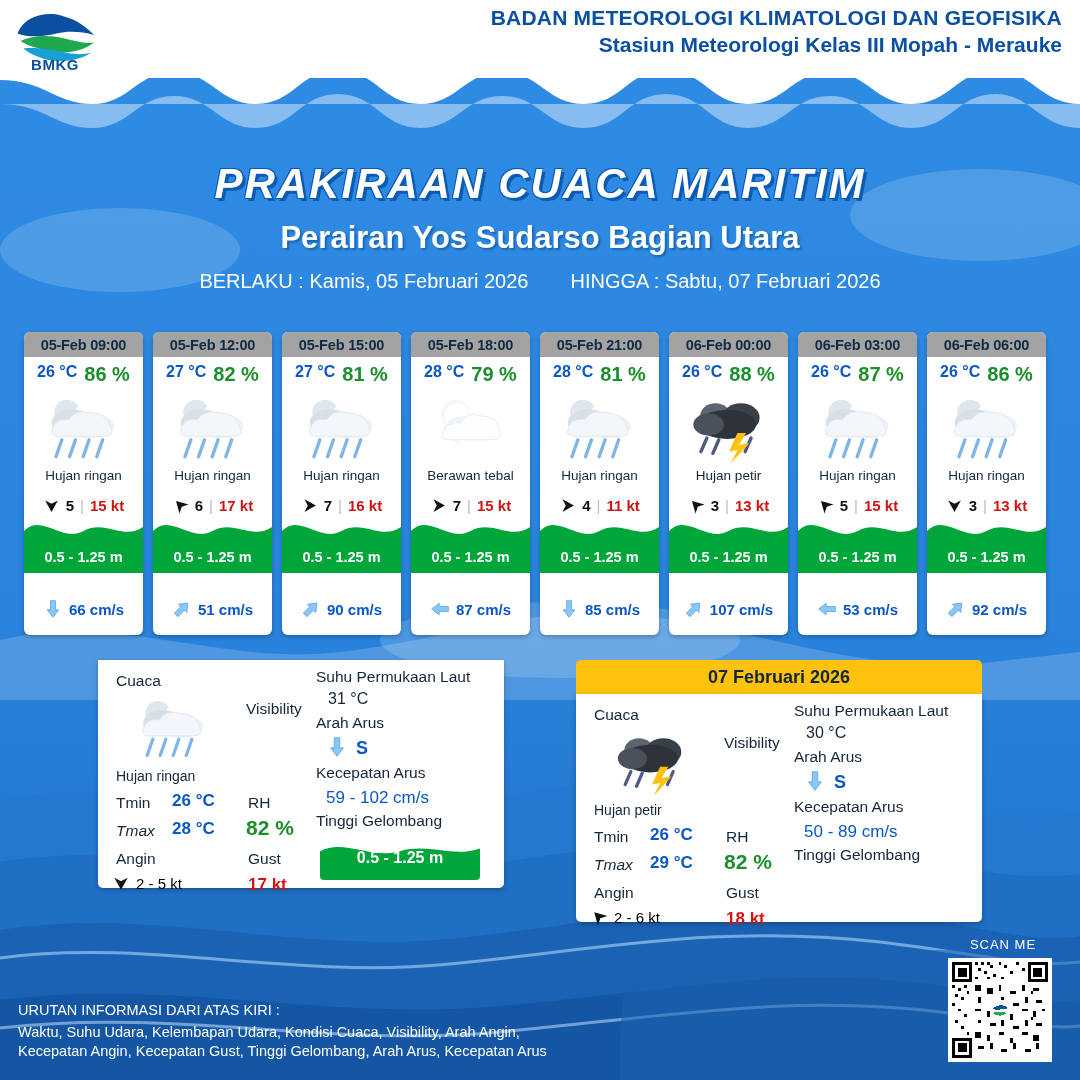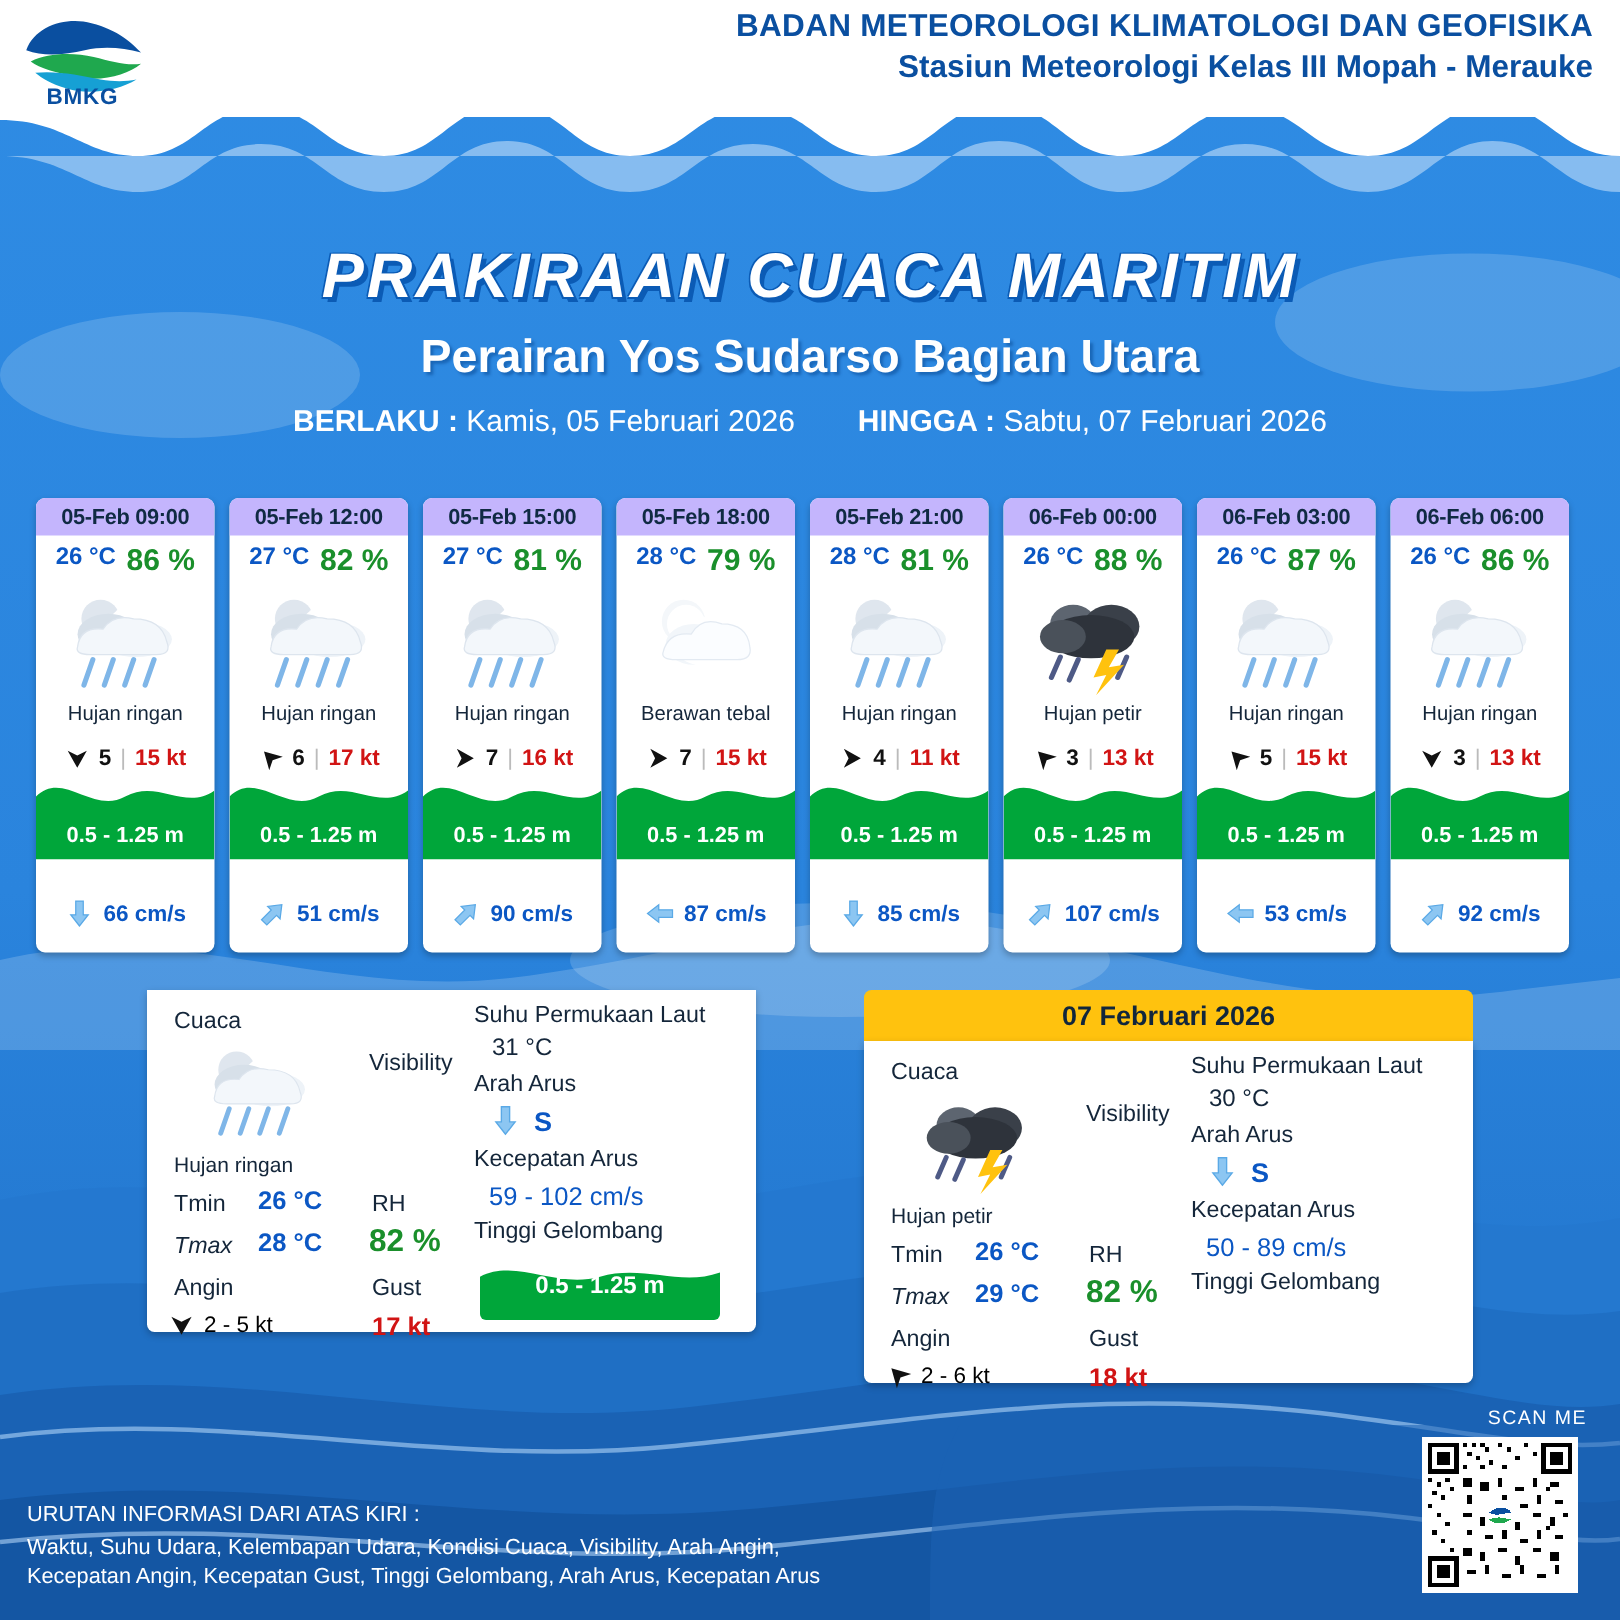--- a/index.html
+++ b/index.html
@@ -43,32 +43,32 @@
   }
   #sub-title {
     margin-top: 12px;
     font-size: 31px; font-weight: bold; color: #ffffff;
     text-shadow: 2px 2px 2px rgba(0,60,130,.45);
   }
   #valid-row {
     margin-top: 14px; font-size: 20px; color: #ffffff; font-weight: bold;
     display: flex; justify-content: center; gap: 42px;
   }
-  #valid-row .lbl { font-weight: bold; }
+  #valid-row .lbl { font-weight: normal; }
   #valid-row .val { font-weight: normal; }
 
   
   #cards { position: absolute; top: 332px; left: 24px; width: 1032px; display: flex; gap: 10px; z-index: 6; }
   .card {
     width: 119px; background: #ffffff; border-radius: 6px; overflow: hidden;
     box-shadow: 0 2px 4px rgba(0,0,0,.25);
     position: relative; height: 303px;
   }
   .card-head {
-    background: #c4b5fd; color: #102a43; font-weight: bold; font-size: 14.5px;
+    background: #a3a3a3; color: #102a43; font-weight: bold; font-size: 14.5px;
     text-align: center; padding: 5px 0 4px; letter-spacing: -0.2px;
   }
   .card-temp { display: flex; justify-content: center; gap: 7px; padding: 6px 0 2px; }
   .card-temp .t { color: #0b57c4; font-weight: bold; font-size: 16px; }
   .card-temp .h { color: #1a8f2b; font-weight: bold; font-size: 20px; }
   .card-icon { height: 78px; display: flex; align-items: center; justify-content: center; }
   .card-cond { text-align: center; font-size: 13.5px; color: #14263a; padding: 2px 0 0; }
   .card-wind {
     display: flex; align-items: center; justify-content: center; gap: 6px;
     margin-top: 14px; font-size: 15px;
@@ -136,21 +136,21 @@
     color: #ffffff; font-weight: bold; font-size: 16px; z-index: 3;
   }
   .wave-box.yellow .wtxt { color: #ffffff; }
 
   
   #footer-note {
     position: absolute; left: 18px; bottom: 18px; width: 620px; z-index: 7;
     color: #ffffff; font-size: 14.5px; font-weight: normal; line-height: 1.35;
   }
   #footer-note .hdr { margin-bottom: 2px; }
-  #qr-block { position: absolute; right: 22px; bottom: 18px; width: 110px; z-index: 7; text-align: right; }
+  #qr-block { position: absolute; right: 22px; bottom: 18px; width: 110px; z-index: 7; text-align: center; }
   #scan-me { color: #ffffff; font-size: 13px; letter-spacing: 1px; margin-bottom: 6px; }
   #qr-img { width: 104px; height: 104px; background: #ffffff; padding: 4px; }
 </style>
 </head>
 <body>
 
 <div id="bg-root">
   <svg class="bgsvg" viewBox="0 0 1080 1080" preserveAspectRatio="none">
     <defs>
       <linearGradient id="skyGrad" x1="0" y1="0" x2="0" y2="1">

